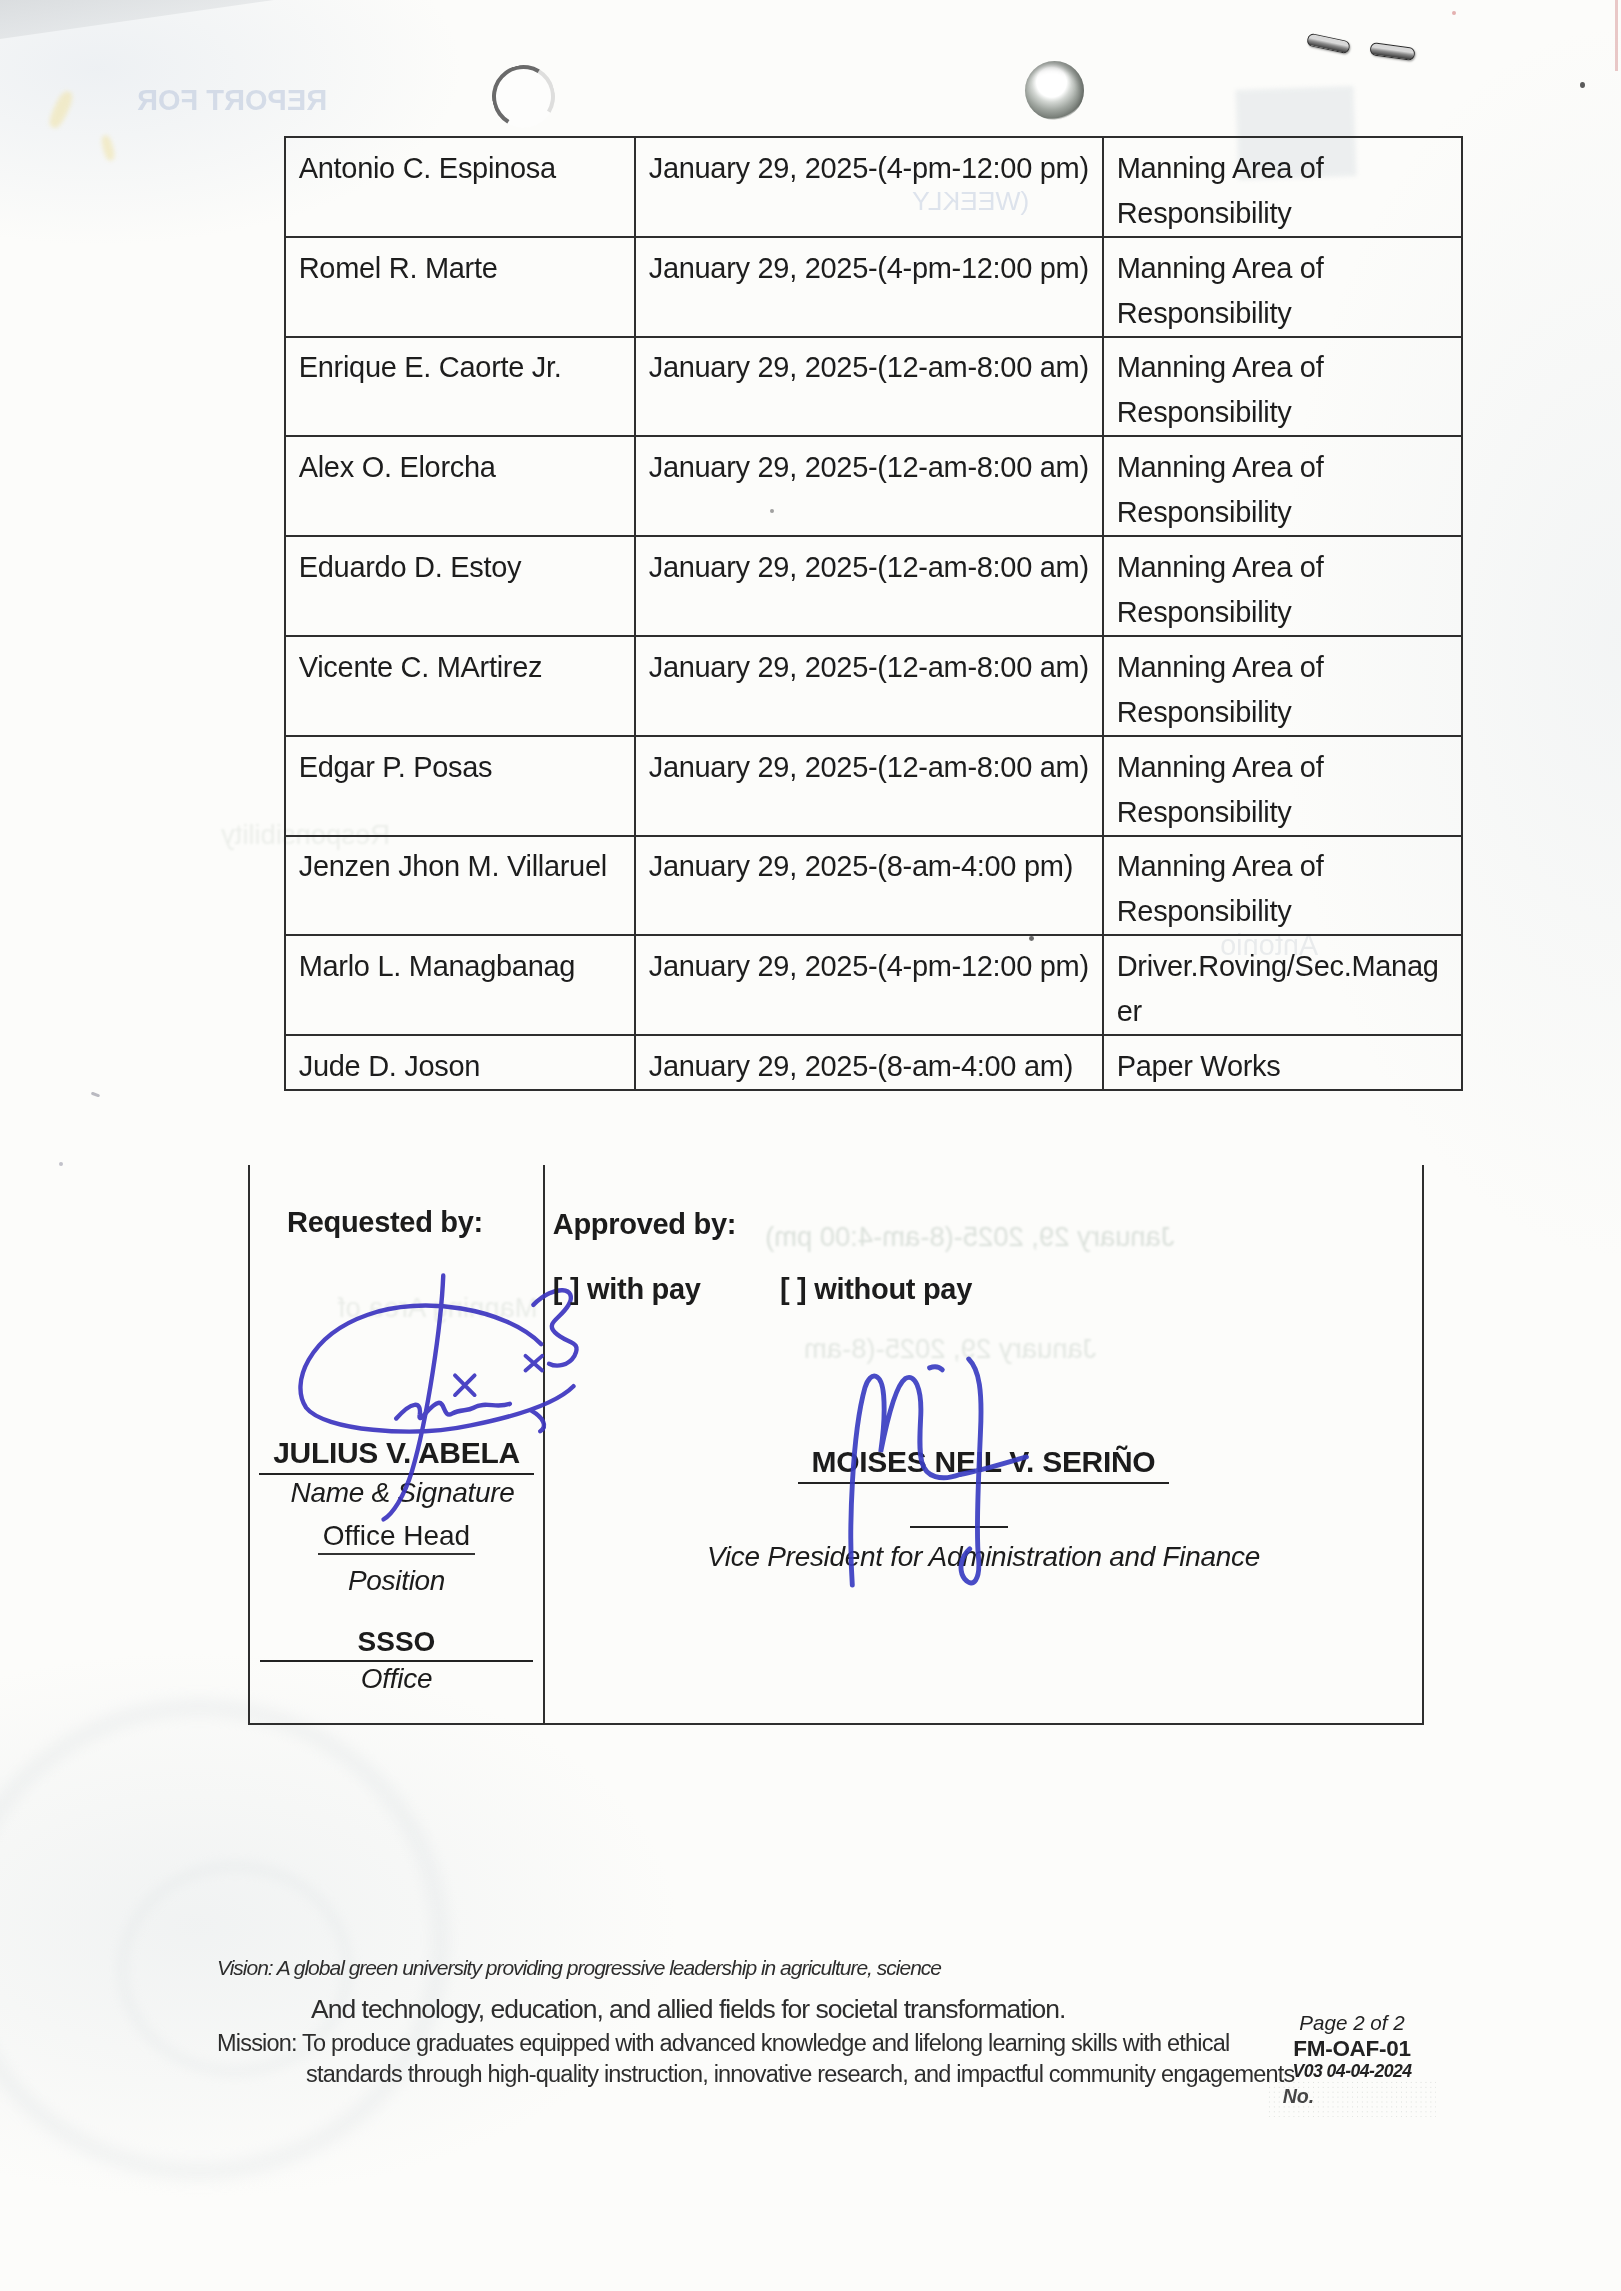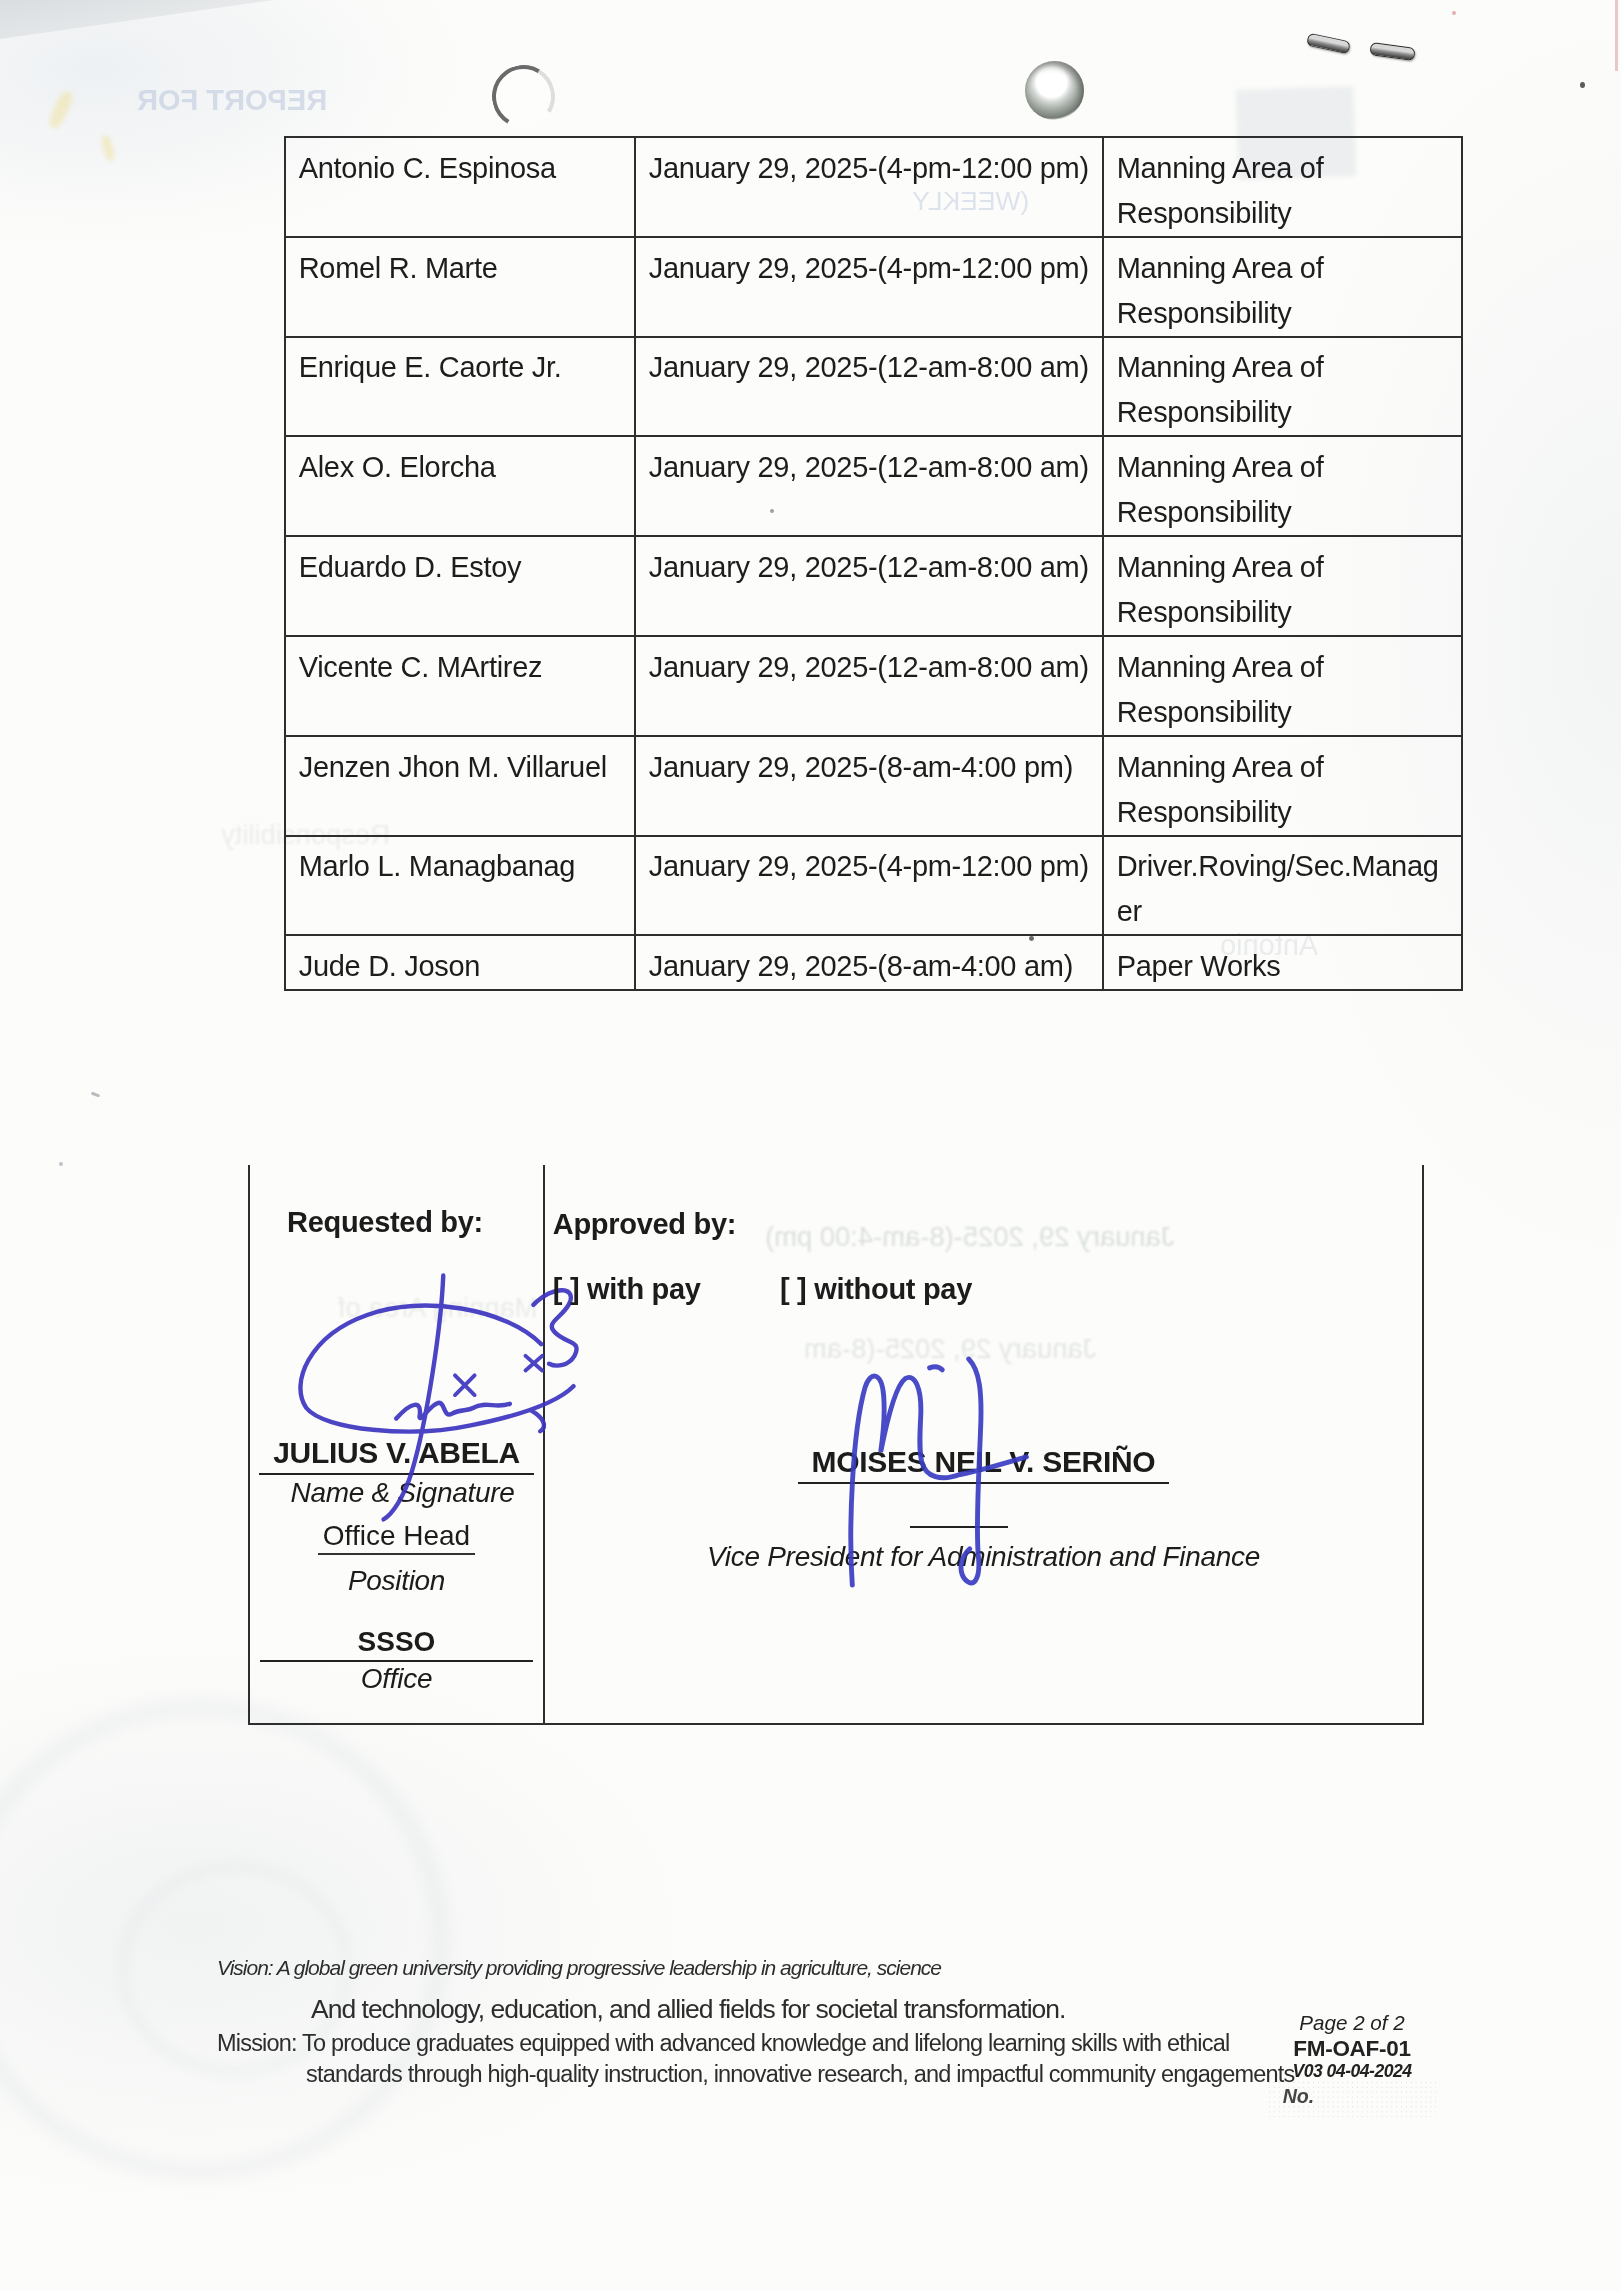--- a/index.html
+++ b/index.html
@@ -149,20 +149,25 @@
           <td class="c-name">Eduardo D. Estoy</td>
           <td class="c-shift">January 29, 2025-(12-am-8:00 am)</td>
           <td class="c-duty">Manning Area of Responsibility</td>
         </tr>
         <tr>
           <td class="c-name">Vicente C. MArtirez</td>
           <td class="c-shift">January 29, 2025-(12-am-8:00 am)</td>
           <td class="c-duty">Manning Area of Responsibility</td>
         </tr>
         <tr>
+          <td class="c-name">Edgar P. Posas</td>
+          <td class="c-shift">January 29, 2025-(12-am-8:00 am)</td>
+          <td class="c-duty">Manning Area of Responsibility</td>
+        </tr>
+        <tr>
           <td class="c-name">Jenzen Jhon M. Villaruel</td>
           <td class="c-shift">January 29, 2025-(8-am-4:00 pm)</td>
           <td class="c-duty">Manning Area of Responsibility</td>
         </tr>
         <tr>
           <td class="c-name">Marlo L. Managbanag</td>
           <td class="c-shift">January 29, 2025-(4-pm-12:00 pm)</td>
           <td class="c-duty">Driver.Roving/Sec.Manager</td>
         </tr>
         <tr>

